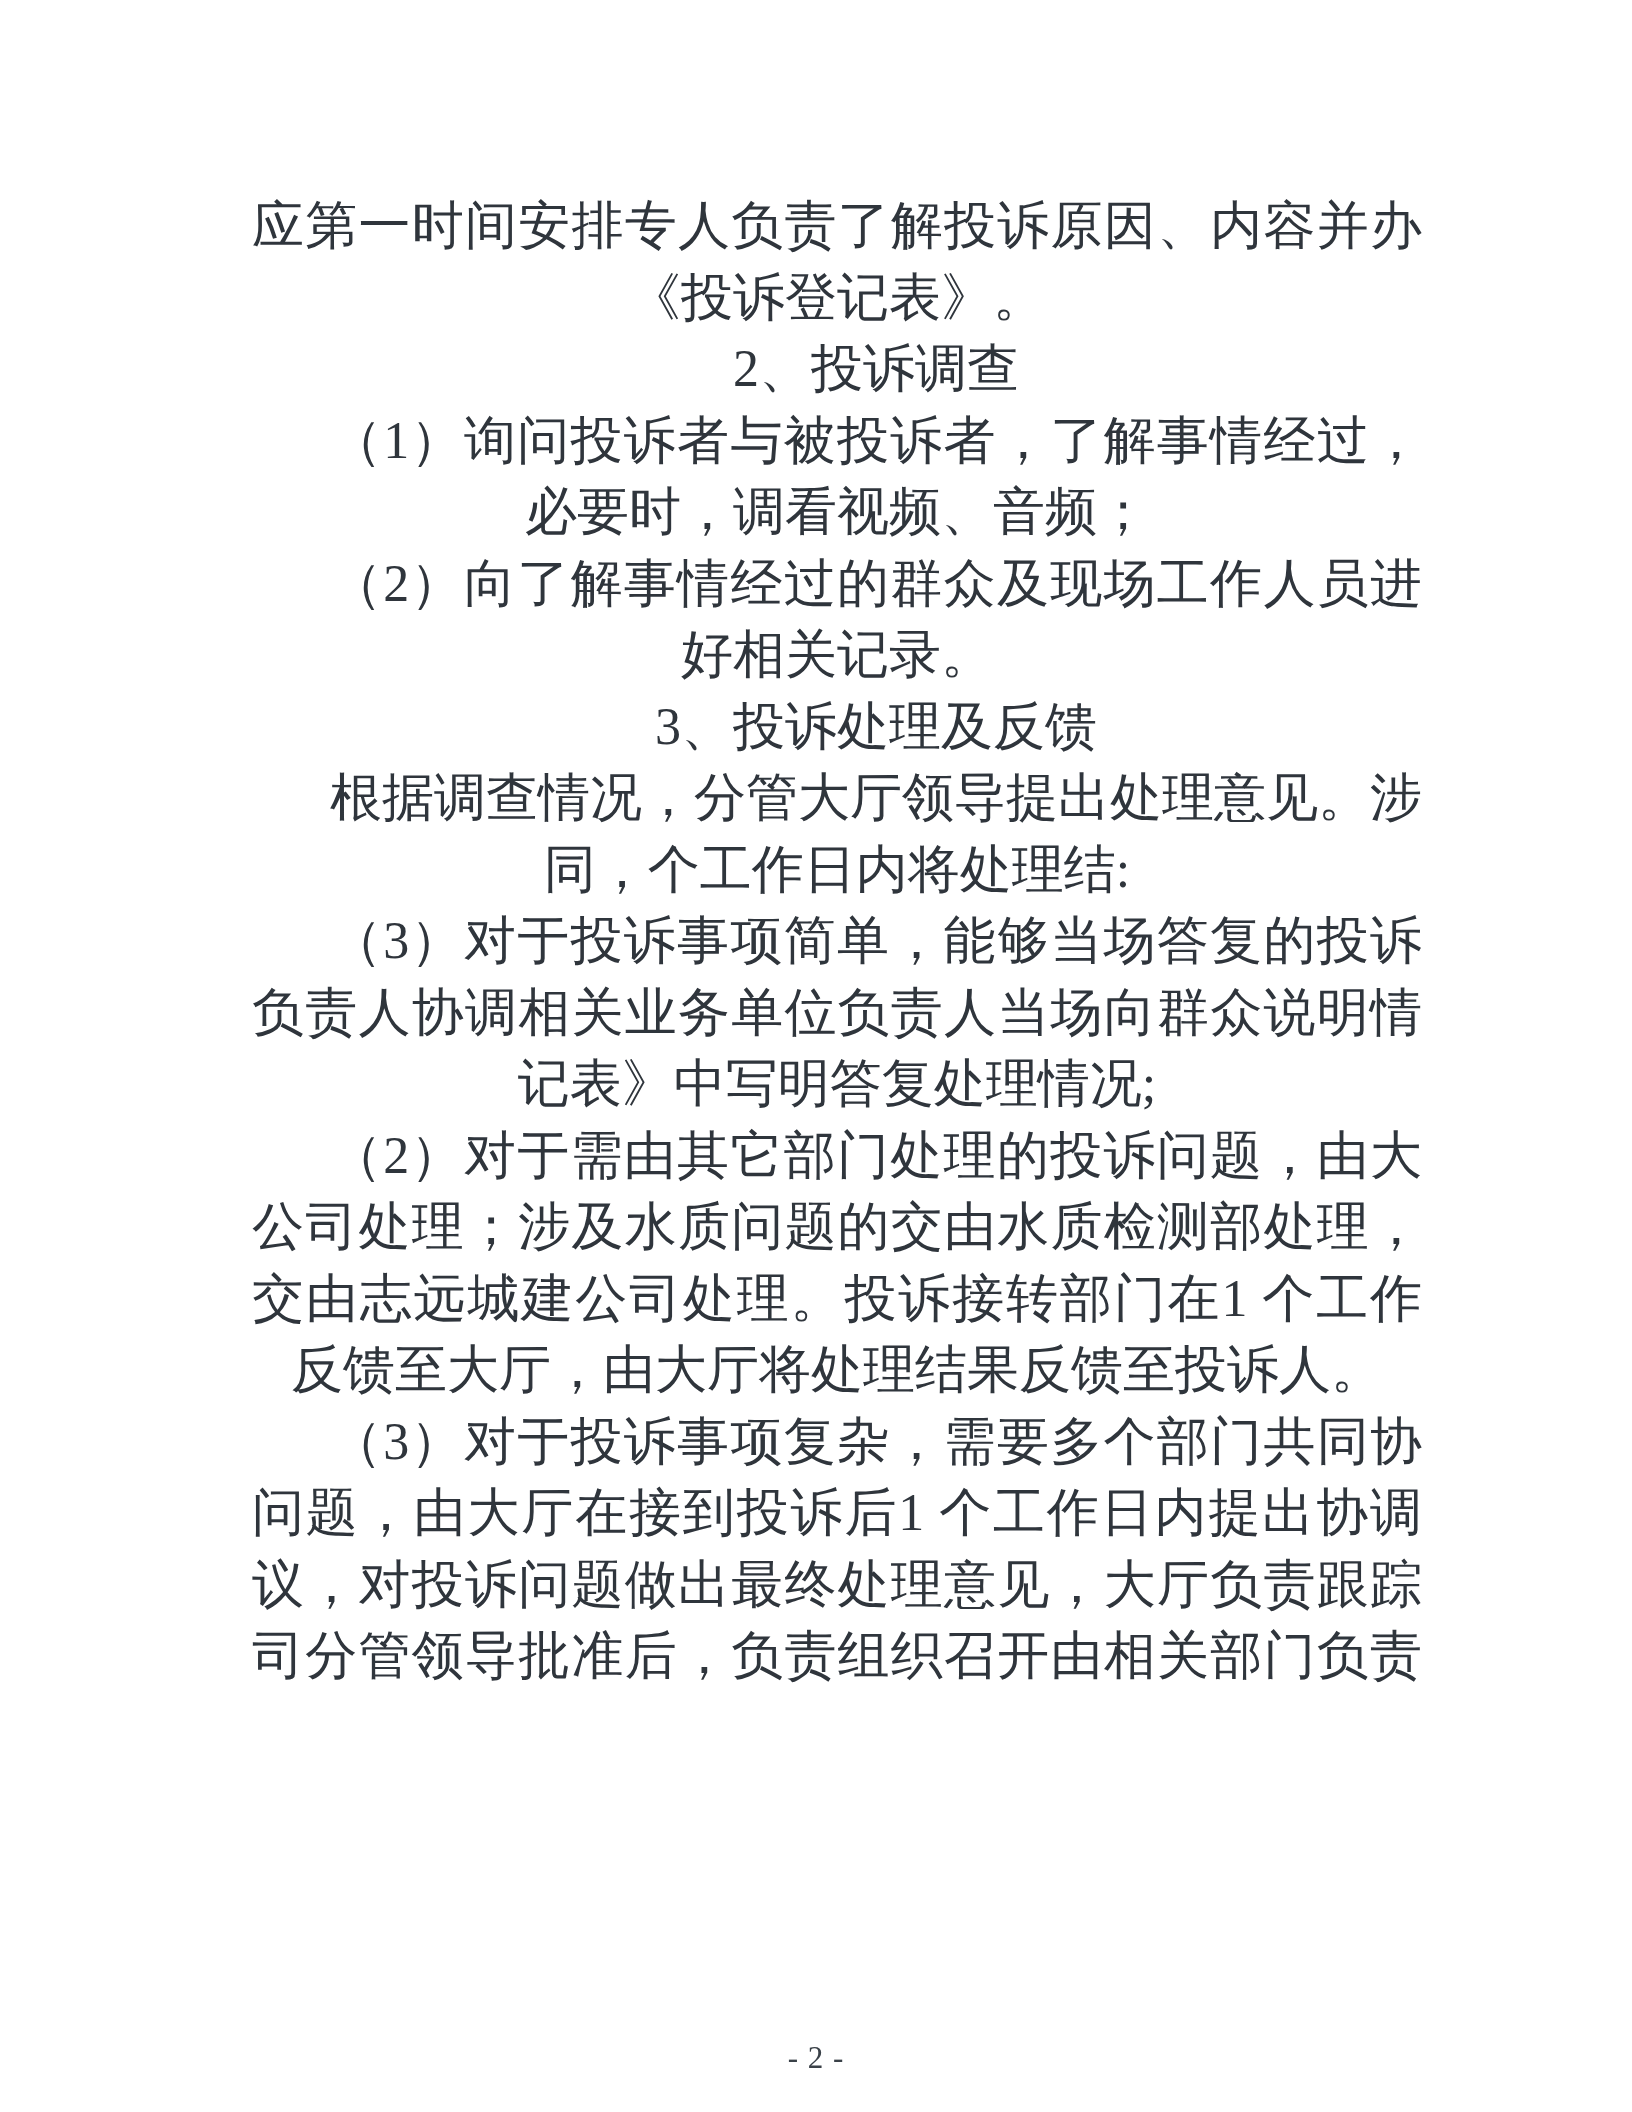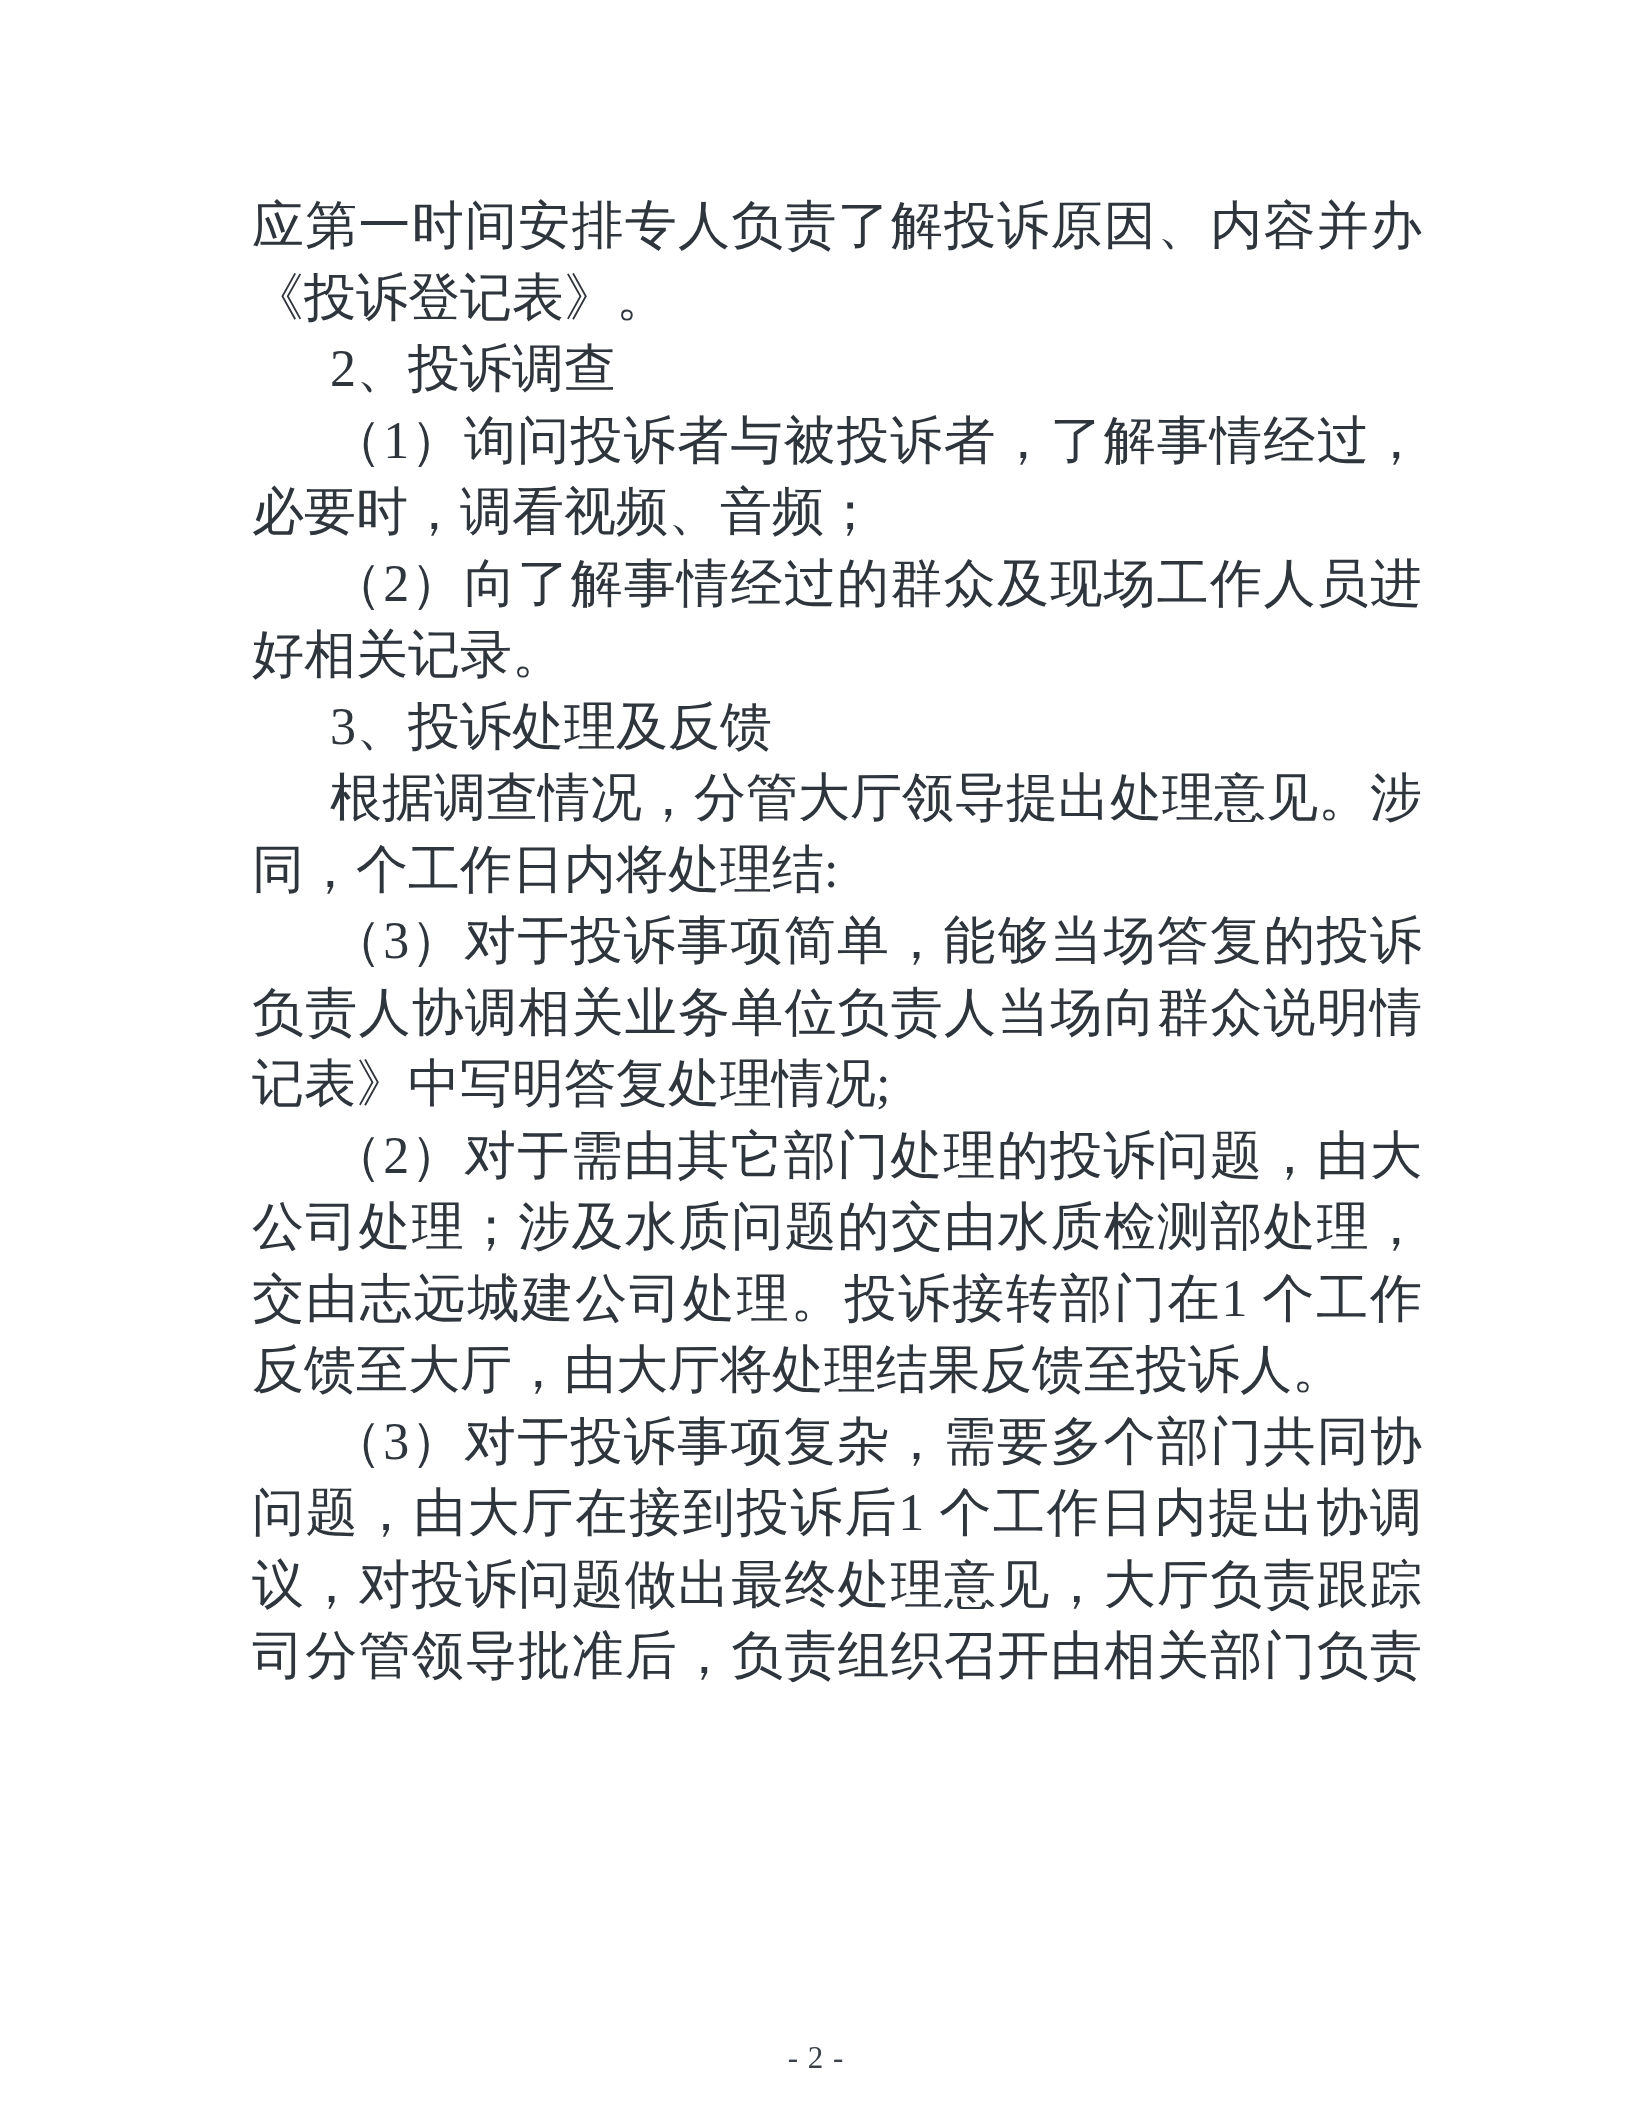--- a/index.html
+++ b/index.html
@@ -20,21 +20,21 @@
     position: absolute;
     left: 252px;
     top: 190px;
     width: 1170px;
     color: #2f353c;
     font-size: 52px;
   }
   .line {
     height: 71.5px;
     line-height: 71.5px;
-    text-align: left;
+    text-align: center;
     white-space: nowrap;
     overflow: hidden;
   }
   .line.fill {
     white-space: normal;
     text-align: justify;
     text-align-last: justify;
   }
   .line.indent {
     padding-left: 78px;

